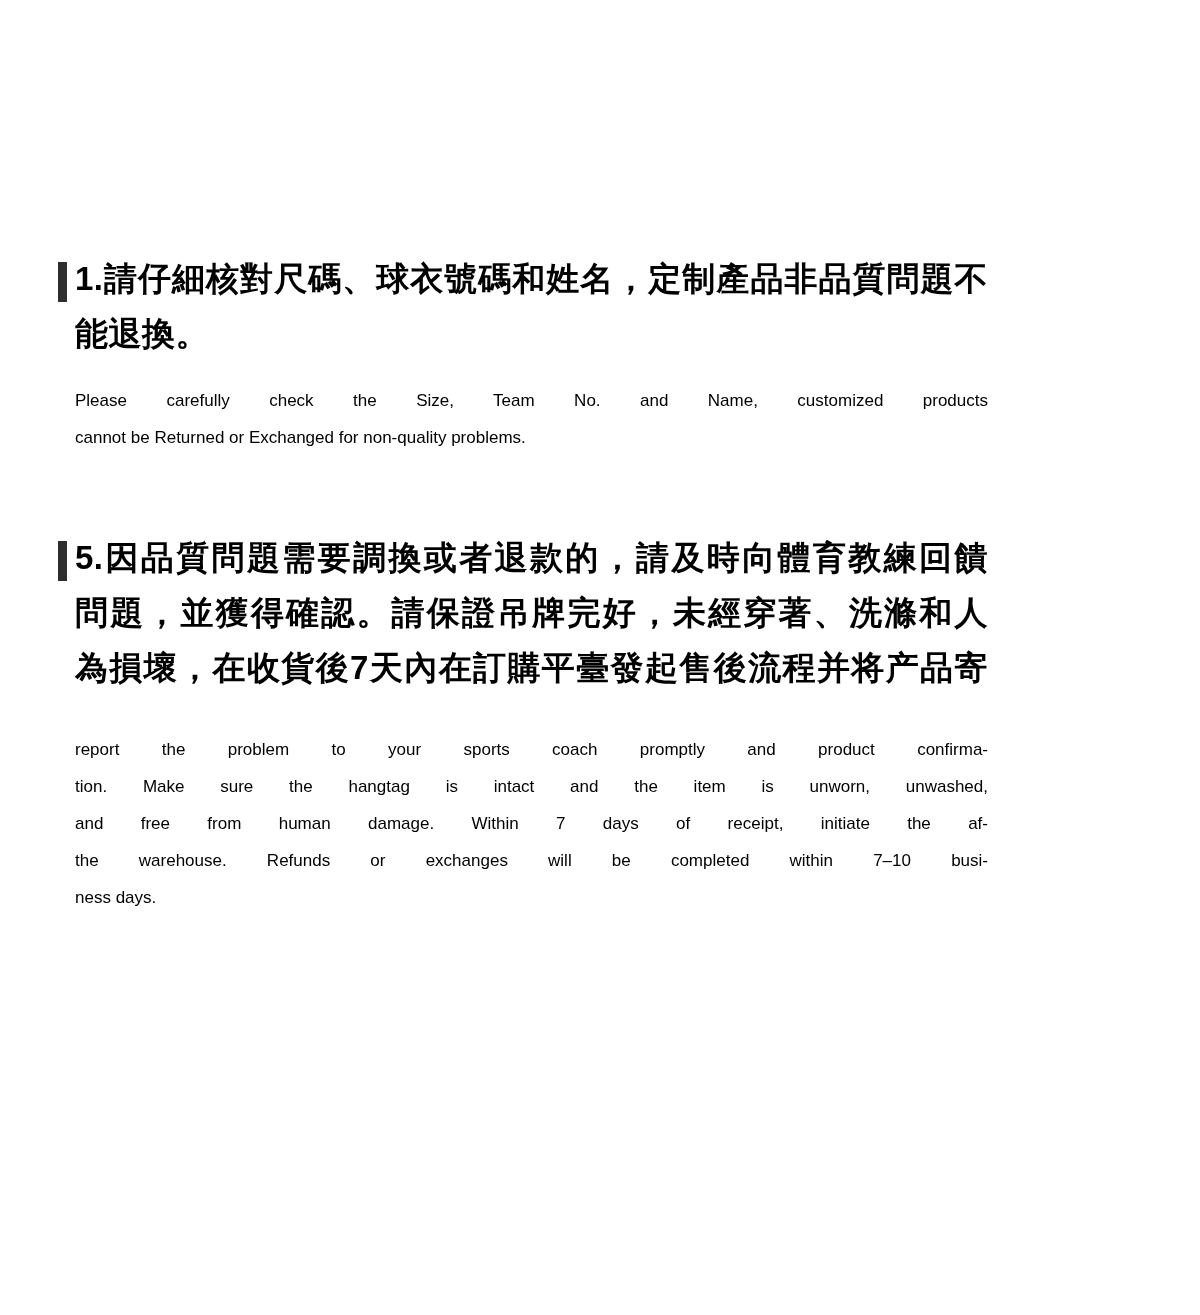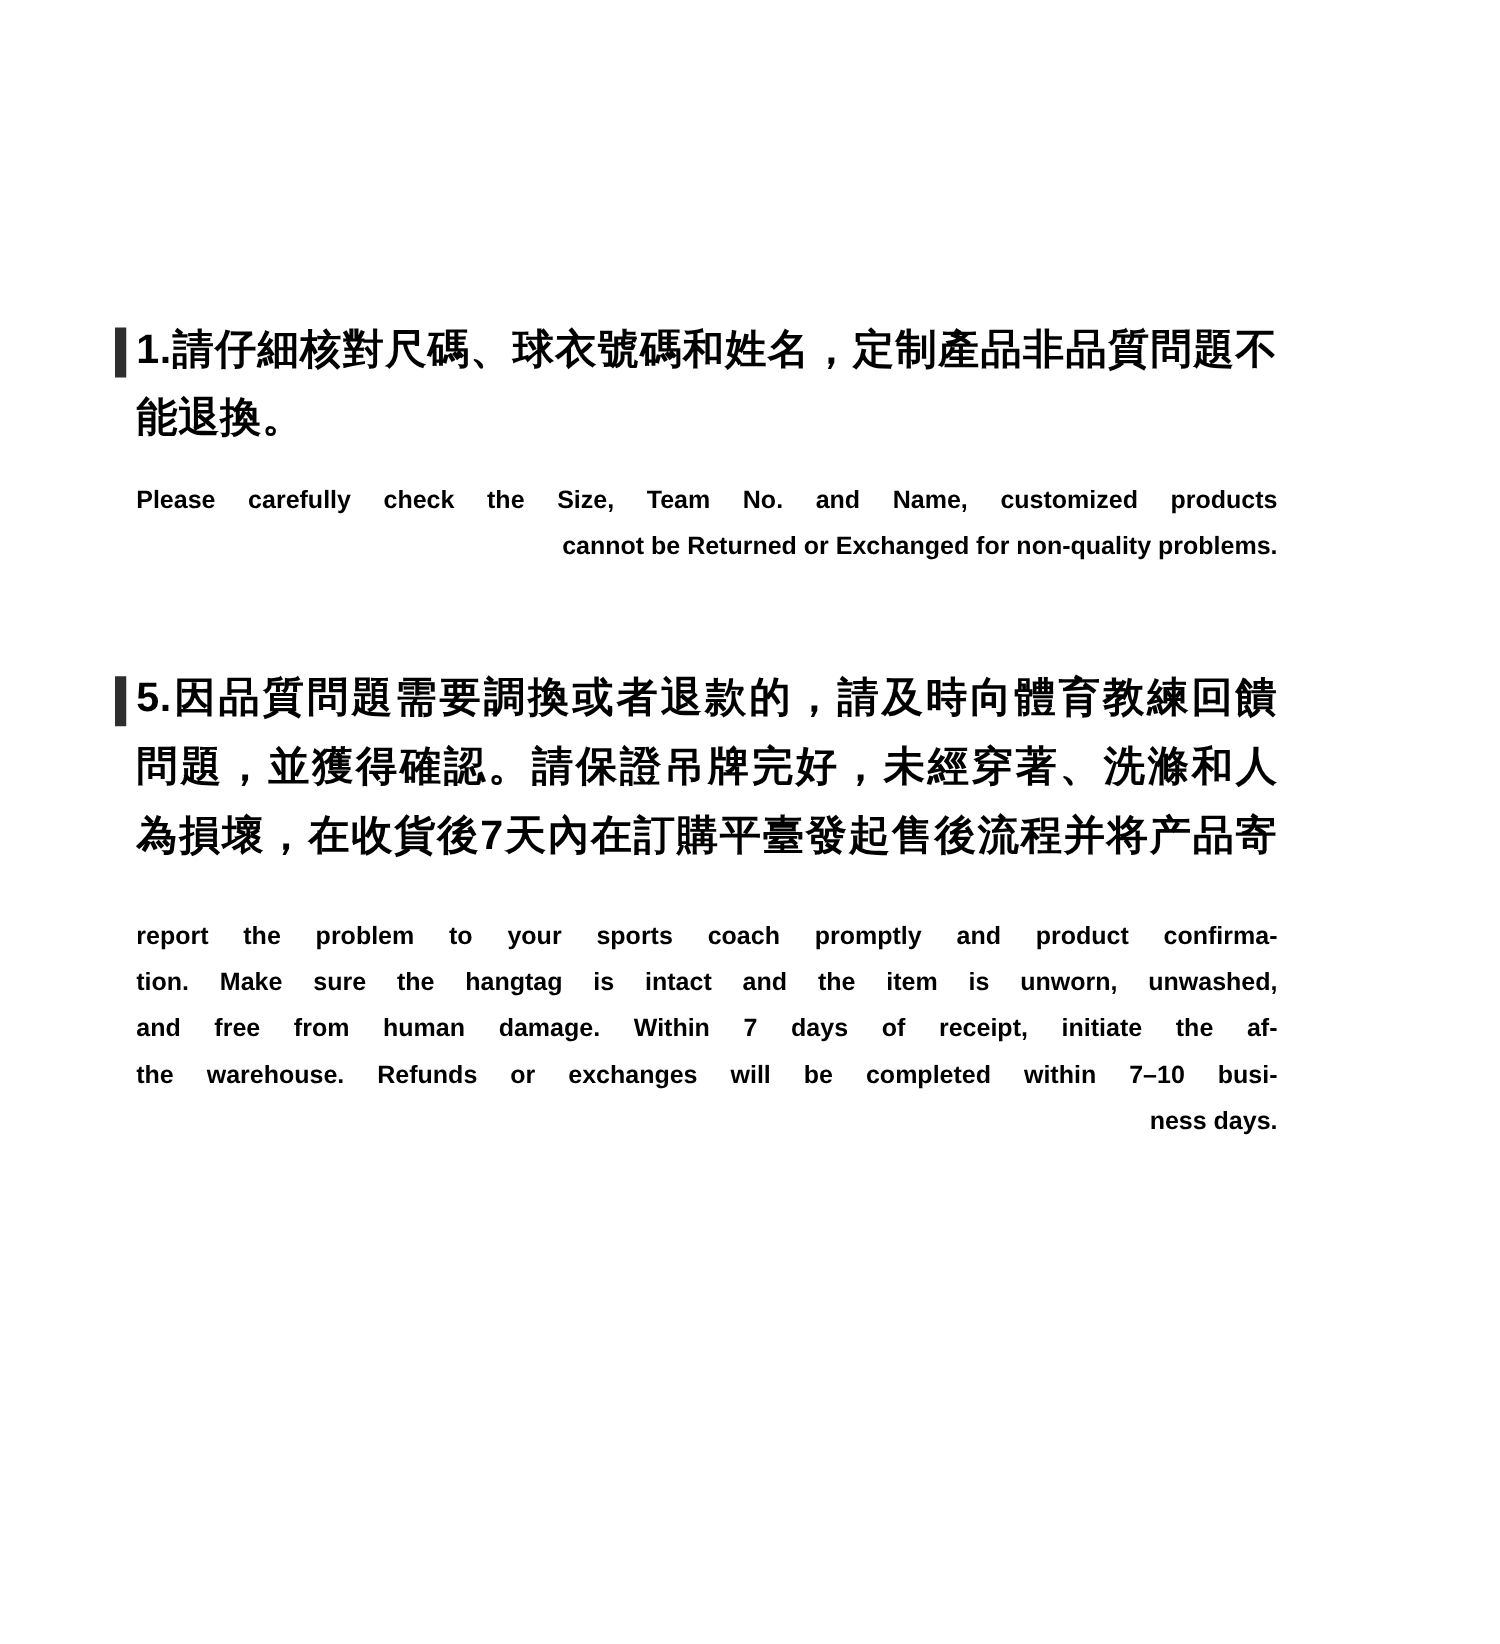--- a/index.html
+++ b/index.html
@@ -7,21 +7,21 @@
     padding: 0;
     background: #ffffff;
     width: 1200px;
     height: 1315px;
     overflow: hidden;
     font-family: "Liberation Sans", sans-serif;
     color: #000000;
   }
   .doc {
     position: relative;
-    margin-left: 109px;
+    margin-left: 75px;
     width: 913px;
     padding-top: 251px;
     box-sizing: content-box;
   }
   .zh-heading {
     position: relative;
     font-size: 33px;
     font-weight: 700;
     line-height: 55px;
     letter-spacing: 0.5px;
@@ -37,28 +37,27 @@
   .zh-line {
     max-height: 55px;
     overflow: hidden;
   }
   .zh-line.just {
     text-align: justify;
     text-align-last: justify;
   }
   .en-para {
     margin: 0;
-    font-size: 20px;
-    font-weight: 700;
+    font-size: 17px;
+    font-weight: 400;
     line-height: 37px;
   }
   .en-line {
     max-height: 37px;
     overflow: hidden;
-    text-align: right;
   }
   .en-line.just {
     text-align: justify;
     text-align-last: justify;
   }
   .para-1 { margin-top: 21px; }
   .heading-2 { margin-top: 74px; }
   .para-2 { margin-top: 36px; }
 </style>
 </head>

